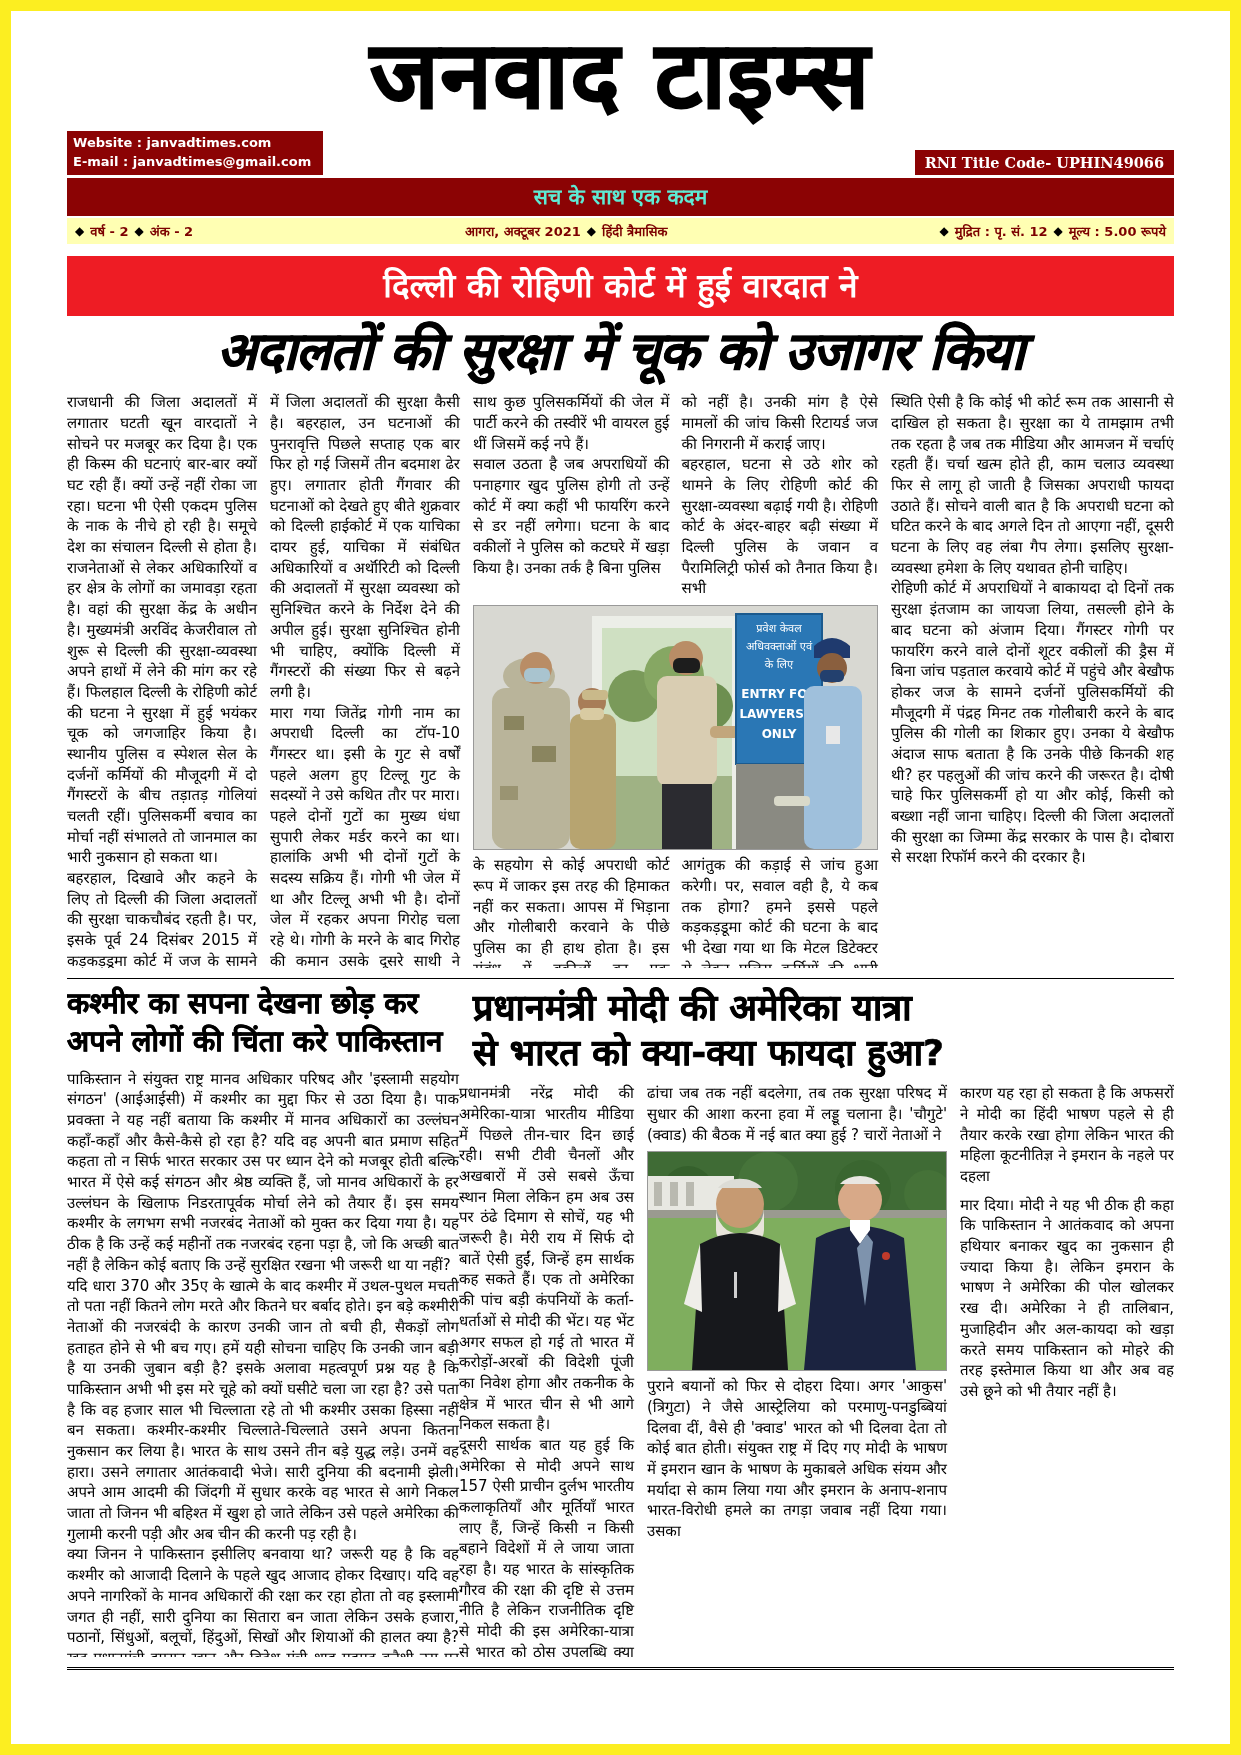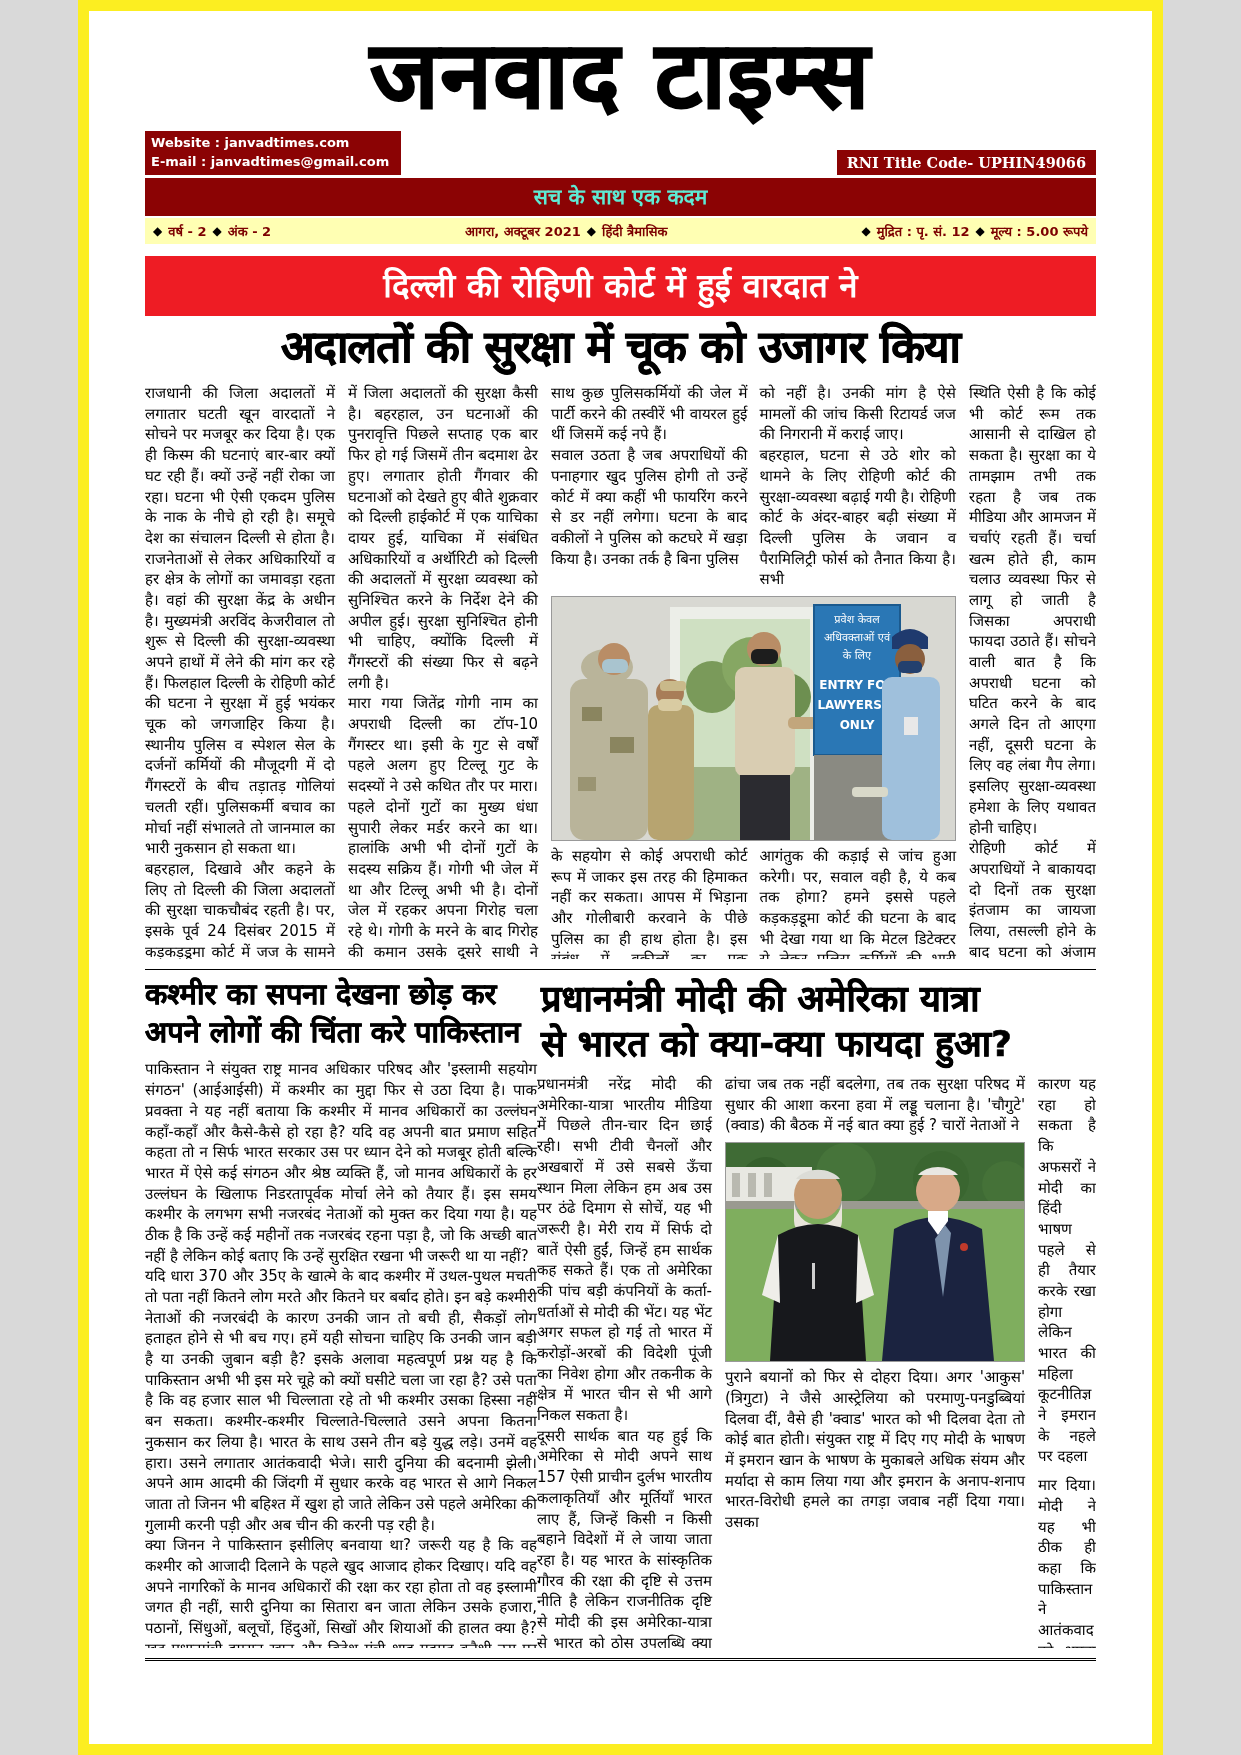--- a/index.html
+++ b/index.html
@@ -1,18 +1,18 @@
 <!DOCTYPE html>
 <html lang="hi"><head>
 <meta charset="utf-8">
 <style>
   html,body{margin:0;padding:0;background:#d9d9d9;}
   .page{
     position:relative;
-    width:1085px;height:1755px;
+    width:1241px;height:1755px;
     box-sizing:border-box;
     margin:0 auto;
     background:#ffffff;
     border:11px solid #fcee21;
     padding:6px 56px 0 56px;
     overflow:hidden;
     font-family:"DejaVu Sans", sans-serif;
     color:#000;
   }
   
@@ -60,24 +60,25 @@
   
   .kicker-bar{
     background:#ee1c24;color:#fff;
     text-align:center;
     font-size:33px;font-weight:800;
     padding:6px 0 9px 0;
     margin-top:12px;
   }
   .headline-1{
     text-align:center;
-    font-size:44px;font-weight:900;
+    font-size:52px;font-weight:900;
     letter-spacing:-1px;
     line-height:1.15;
     margin:6px 0 10px 0;
+    font-style:italic;
     -webkit-text-stroke:0.8px #000;
   }
   .story1-cols{
     display:flex;gap:13px;
     height:576px;
     overflow:hidden;
   }
   .body-text{
     font-size:15px;line-height:1.38;
     text-align:justify;
@@ -104,21 +105,21 @@
   }
   .kashmir{flex:0 0 392px;}
   .kashmir-headline{
     font-size:29px;font-weight:900;line-height:1.3;
     margin:0 0 8px 0;
     -webkit-text-stroke:0.5px #000;
   }
   .modi{flex:1 1 auto;}
   .modi-headline{
     font-size:36px;font-weight:900;line-height:1.25;
-    margin:0 0 8px 4px;
+    margin:0 0 8px 14px;
     -webkit-text-stroke:0.6px #000;
   }
   .modi-body{display:flex;gap:13px;}
   .modi-colA{flex:0 0 175px;}
   .modi-colB{flex:0 0 300px;display:flex;flex-direction:column;}
   .modi-colC{flex:1 1 auto;}
   .bottom-rule{
     border-top:3px double #000;
     margin-top:10px;
   }

